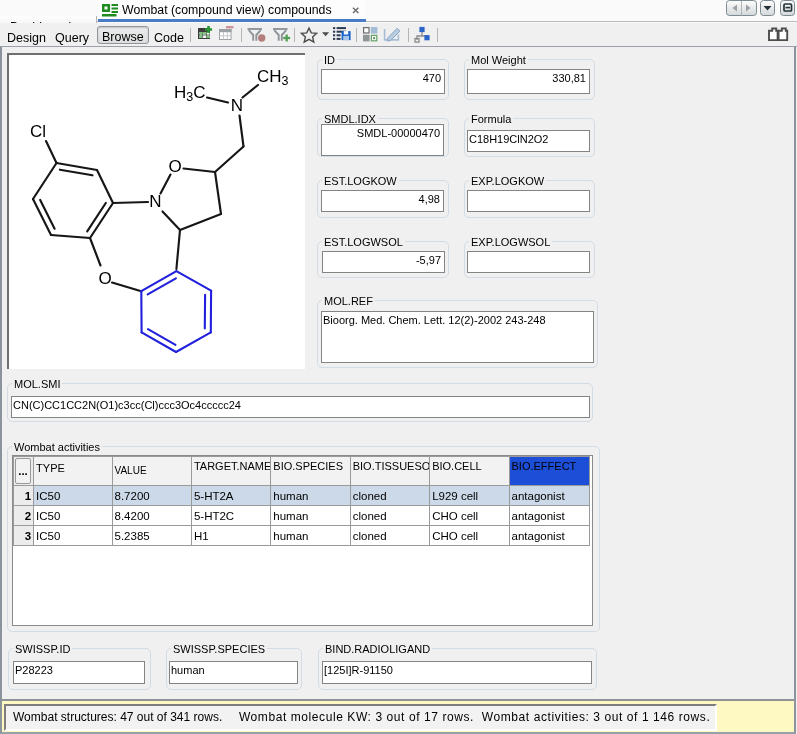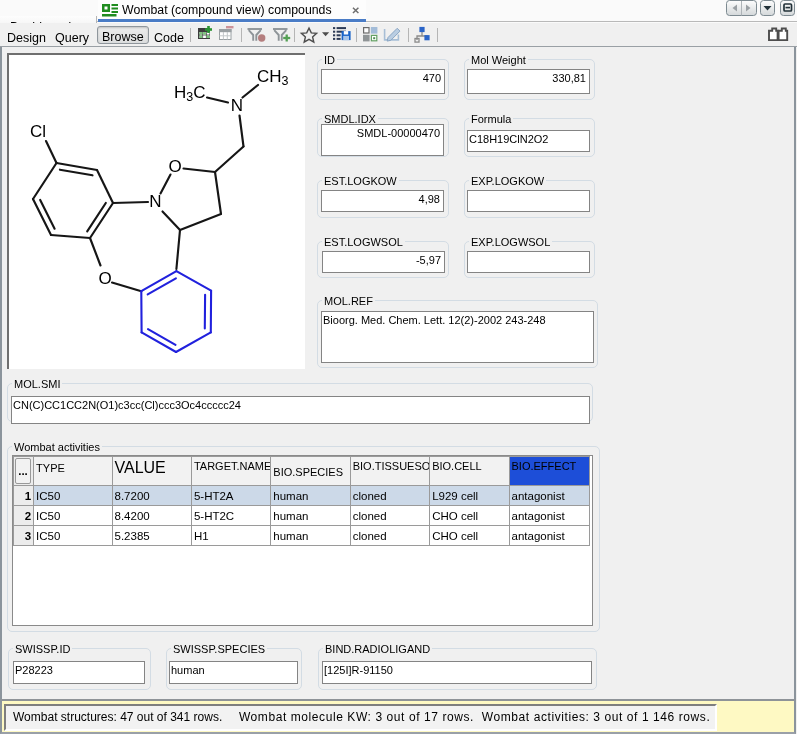--- a/index.html
+++ b/index.html
@@ -263,35 +263,35 @@
 <div class="fs" style="left:462px;top:194px;width:131px;height:37px">
 <span class="fl">EXP.LOGWSOL</span>
 <div class="inp" style="left:2px;top:9px;width:123px;height:22px;text-align:right"></div>
       </div>
 <div class="fs" style="left:315px;top:253px;width:281px;height:68px">
 <span class="fl">MOL.REF</span>
 <div class="inp" style="left:3px;top:10px;width:273px;height:52px;text-align:left">Bioorg. Med. Chem. Lett. 12(2)-2002 243-248</div>
       </div>
 <div class="fs" style="left:5px;top:336px;width:586px;height:39px">
 <span class="fl">MOL.SMI</span>
-<div class="inp" style="left:3px;top:12px;width:579px;height:28px;text-align:left">CN(C)CC1CC2N(O1)c3cc(Cl)ccc3Oc4ccccc24</div>
+<div class="inp" style="left:3px;top:12px;width:579px;height:22px;text-align:left">CN(C)CC1CC2N(O1)c3cc(Cl)ccc3Oc4ccccc24</div>
       </div>
 <div class="fs" style="left:5px;top:399px;width:593px;height:186px">
 <span class="fl">Wombat activities</span>
 <div style="position:absolute;left:4px;top:8px;width:581px;height:171px;border:1px solid #8a8a8a;background:#fff">
 <table class="wt" style="position:absolute;left:0;top:0;width:577px">
 <tbody>
               <tr style="height:29px">
 <td style="width:20px;background:#ececec;padding:0">
                   <div style="width:16px;height:26px;margin:1px;border:1px solid #999;border-radius:2px;background:#f2f2f2;text-align:center;line-height:24px;font-weight:bold">...</div>
                 </td>
 <td style="width:78px;background:#f2f2f2;vertical-align:top;padding-top:5px;font-size:11px">TYPE</td>
-<td style="width:79px;background:#f2f2f2;vertical-align:top;padding-top:2px;font-size:16px">VALUE</td>
+<td style="width:79px;background:#f2f2f2;vertical-align:top;padding-top:8px;font-size:10px">VALUE</td>
 <td style="width:79px;background:#f2f2f2;vertical-align:top;padding-top:3px;font-size:11px">TARGET.NAME</td>
-<td style="width:79px;background:#f2f2f2;vertical-align:top;padding-top:9px;font-size:11px">BIO.SPECIES</td>
+<td style="width:79px;background:#f2f2f2;vertical-align:top;padding-top:3px;font-size:11px">BIO.SPECIES</td>
 <td style="width:79px;background:#f2f2f2;vertical-align:top;padding-top:3px;font-size:11px">BIO.TISSUESOU</td>
 <td style="width:79px;background:#f2f2f2;vertical-align:top;padding-top:3px;font-size:11px">BIO.CELL</td>
 <td style="width:80px;background:#1d4ed8;vertical-align:top;padding-top:3px;font-size:11px">BIO.EFFECT</td>
 </tr>
 <tr style="height:20px;background:#ccd9e8">
 <td style="background:#ececec;text-align:right;font-weight:bold">1</td>
                 <td>IC50</td>
                 <td>8.7200</td>
                 <td>5-HT2A</td>
                 <td>human</td>

